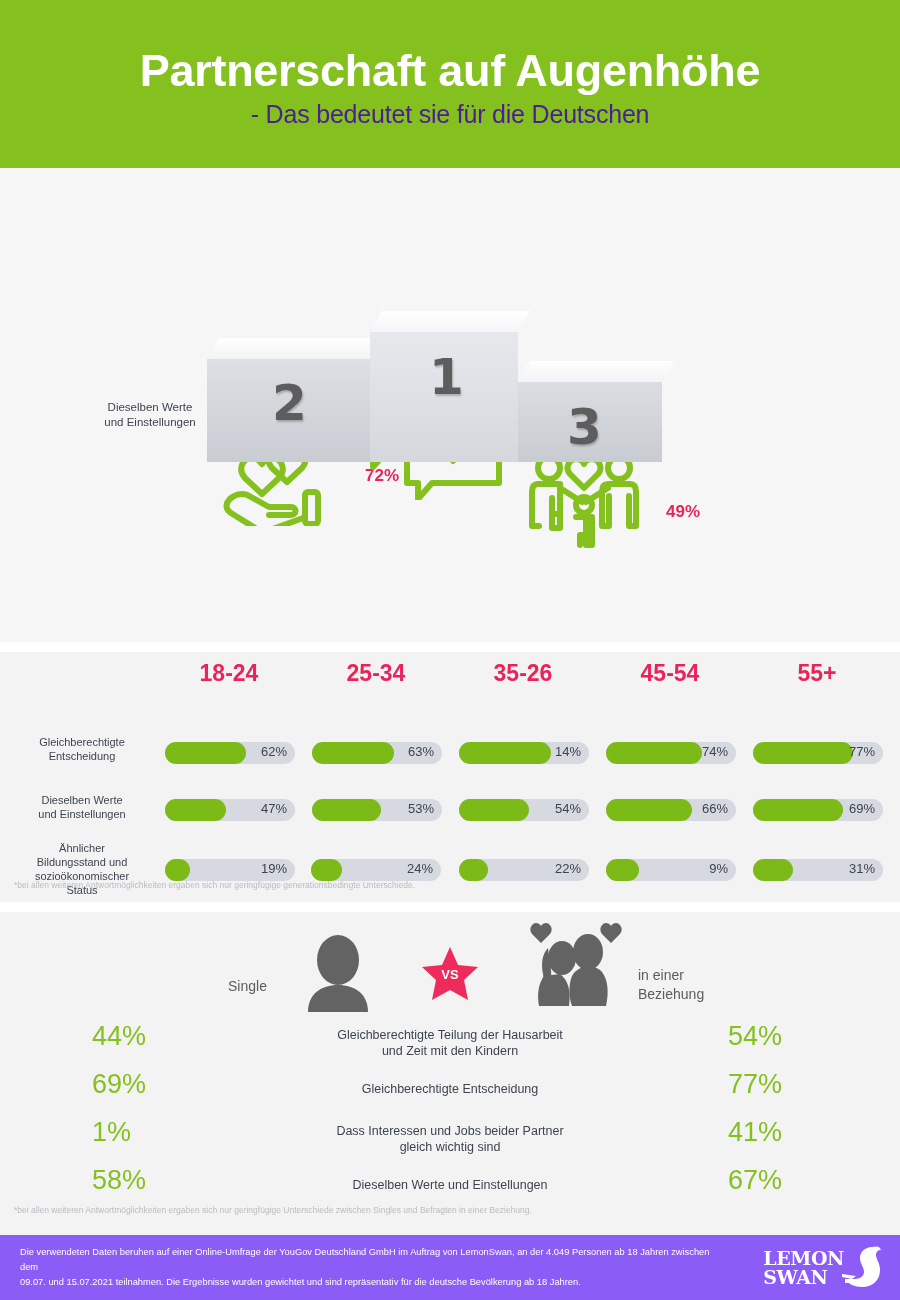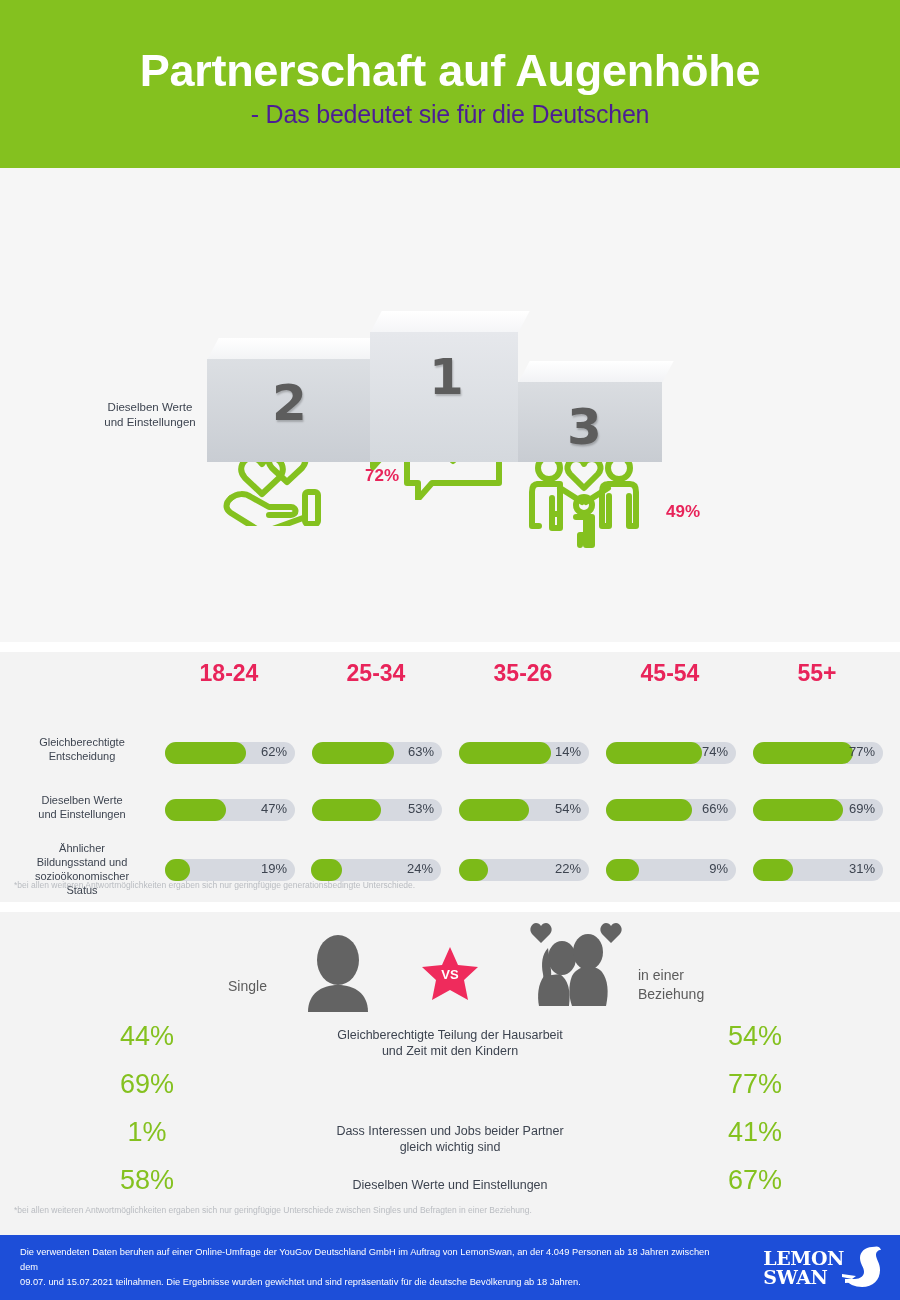--- a/index.html
+++ b/index.html
@@ -153,39 +153,39 @@
   .vs-star {
     position: absolute; left: 420px; top: 33px;
   }
   .vs-star-text {
     position: absolute; left: 420px; top: 55px; width: 60px;
     text-align: center; font-size: 13px; font-weight: bold; color: #ffffff;
   }
   .vs-rows { position: relative; margin-top: 4px; }
   .vs-row { position: relative; height: 48px; }
   .vs-left-pct {
-    position: absolute; left: 92px; width: 110px; text-align: center;
+    position: absolute; left: 92px; width: 110px; text-align: left;
     font-size: 27px; color: #84c11f;
   }
   .vs-right-pct {
     position: absolute; left: 700px; width: 110px; text-align: center;
     font-size: 27px; color: #84c11f;
   }
   .vs-mid {
     position: absolute; left: 250px; width: 400px; text-align: center;
     font-size: 12.5px; color: #3d4450; line-height: 1.3; top: 6px;
   }
   .vs-foot {
     position: absolute; left: 14px; top: 293px;
     font-size: 8.5px; color: #b9bcc1;
   }
 
   
   .footer {
-    height: 65px; background: #1d4ed8;
+    height: 65px; background: #8b5cf6;
     display: flex; align-items: center; justify-content: space-between;
     padding: 0 18px 0 20px; position: relative;
   }
   .footer-text {
     color: #ffffff; font-size: 9.3px; line-height: 1.65; max-width: 700px;
   }
   .logo { display: flex; align-items: center; }
   .logo-text {
     color: #ffffff; font-weight: bold; font-size: 19px;
     line-height: 0.97; letter-spacing: -0.4px;
@@ -494,20 +494,23 @@
         <div class="vs-row">
           <div class="vs-left-pct">44%</div>
           <div class="vs-mid">
             <div>Gleichberechtigte Teilung der Hausarbeit</div>
             <div>und Zeit mit den Kindern</div>
           </div>
           <div class="vs-right-pct">54%</div>
         </div>
         <div class="vs-row">
           <div class="vs-left-pct">69%</div>
+          <div class="vs-mid" style="top: 12px;">
+            <div>Gleichberechtigte Entscheidung</div>
+          </div>
           <div class="vs-right-pct">77%</div>
         </div>
         <div class="vs-row">
           <div class="vs-left-pct">1%</div>
           <div class="vs-mid">
             <div>Dass Interessen und Jobs beider Partner</div>
             <div>gleich wichtig sind</div>
           </div>
           <div class="vs-right-pct">41%</div>
         </div>

